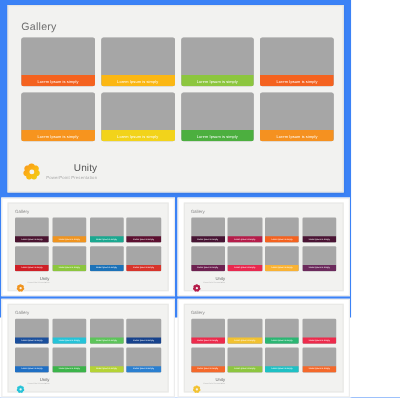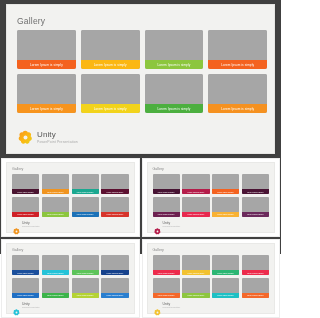--- a/index.html
+++ b/index.html
@@ -2,21 +2,21 @@
 <html><head>
 <meta charset="utf-8">
 <style>
   * { box-sizing: border-box; margin: 0; padding: 0; }
   html, body {
     width: 281px; height: 318px;
     background: #ffffff;
     font-family: "Liberation Sans", sans-serif;
     overflow: hidden;
   }
-  .page { position: relative; width: 281px; height: 254px; background: #404040; }
+  .page { position: relative; width: 281px; height: 254px; background: #3b82f6; text-align: right; }
 
   
   .main-slide {
     position: absolute; left: 6px; top: 4px;
     width: 269px; height: 150px;
     background: #f2f2f0;
     border: 1px solid #e6e6e4;
     box-shadow: 0 1px 2px rgba(0,0,0,0.08);
   }
   .main-title {

